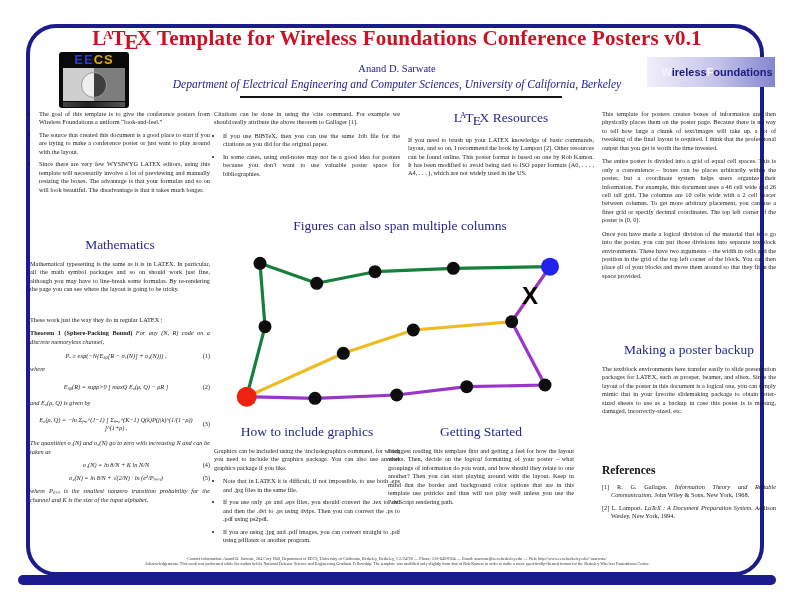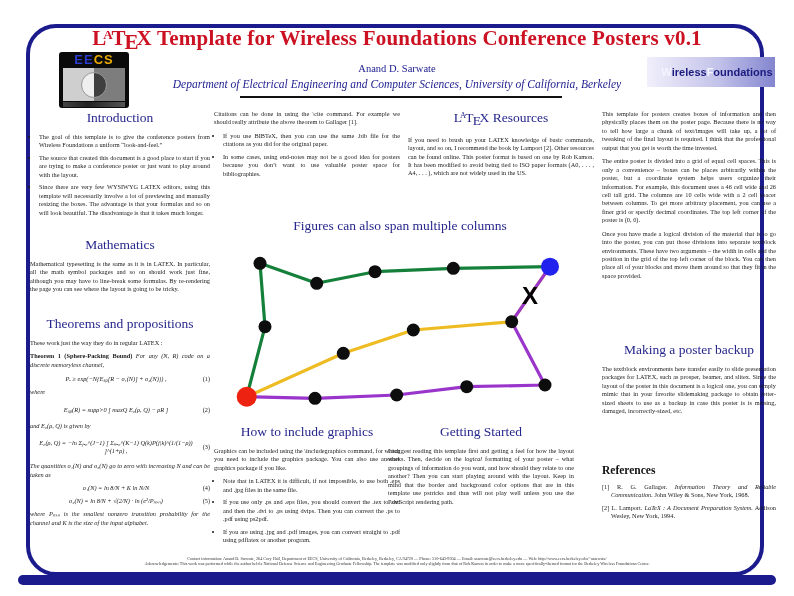--- a/index.html
+++ b/index.html
@@ -83,35 +83,33 @@
   <div class="hrule"></div>
 
   <div class="wf">
       <span class="cap">W</span>
       <span>ireless </span>
       <span class="cap">F</span>
       <span>oundations</span>
     </div>
 
   <div class="sec" style="left:30px;top:110px;width:180px;">
-    <h2>Introduction</h2>
     <ul class="blist">
       <li>The goal of this template is to give the conference posters from Wireless Foundations a uniform “look-and-feel.”</li>
       <li>The source that created this document is a good place to start if you are trying to make a conference poster or just want to play around with the layout.</li>
       <li>Since there are very few WYSIWYG LATEX editors, using this template will necessarily involve a lot of previewing and manually resizing the boxes. The advantage is that your formulas and so on will look beautiful. The disadvantage is that it takes much longer.</li>
     </ul>
   </div>
 
   <div class="sec" style="left:30px;top:237px;width:180px;">
     <h2>Mathematics</h2>
     <p class="body">Mathematical typesetting is the same as it is in LATEX. In particular, all the math symbol packages and so on should work just fine, although you may have to line-break some formulas. By re-rendering the page you can see where the layout is going to be tricky.</p>
   </div>
 
   <div class="sec" style="left:30px;top:316px;width:180px;">
-    <h2>Theorems and propositions</h2>
     <p class="body">These work just the way they do in regular LATEX :</p>
     <p class="body"><b>Theorem 1 (Sphere-Packing Bound) </b><span class="it">For any (N, R) code on a discrete memoryless channel,</span></p>
     <div class="eq">
         <span class="eb">Pₑ ≥ exp(−N{Eₛₚ[R − o₁(N)] + o₂(N)}) ,</span>
         <span class="en">(1)</span>
       </div>
     <p class="body it">where</p>
     <div class="eq" style="margin-top:8px;margin-bottom:8px;">
         <span class="eb">Eₛₚ(R) = supρ&gt;0 [ maxQ E₀(ρ, Q) − ρR ]</span>
         <span class="en">(2)</span>

